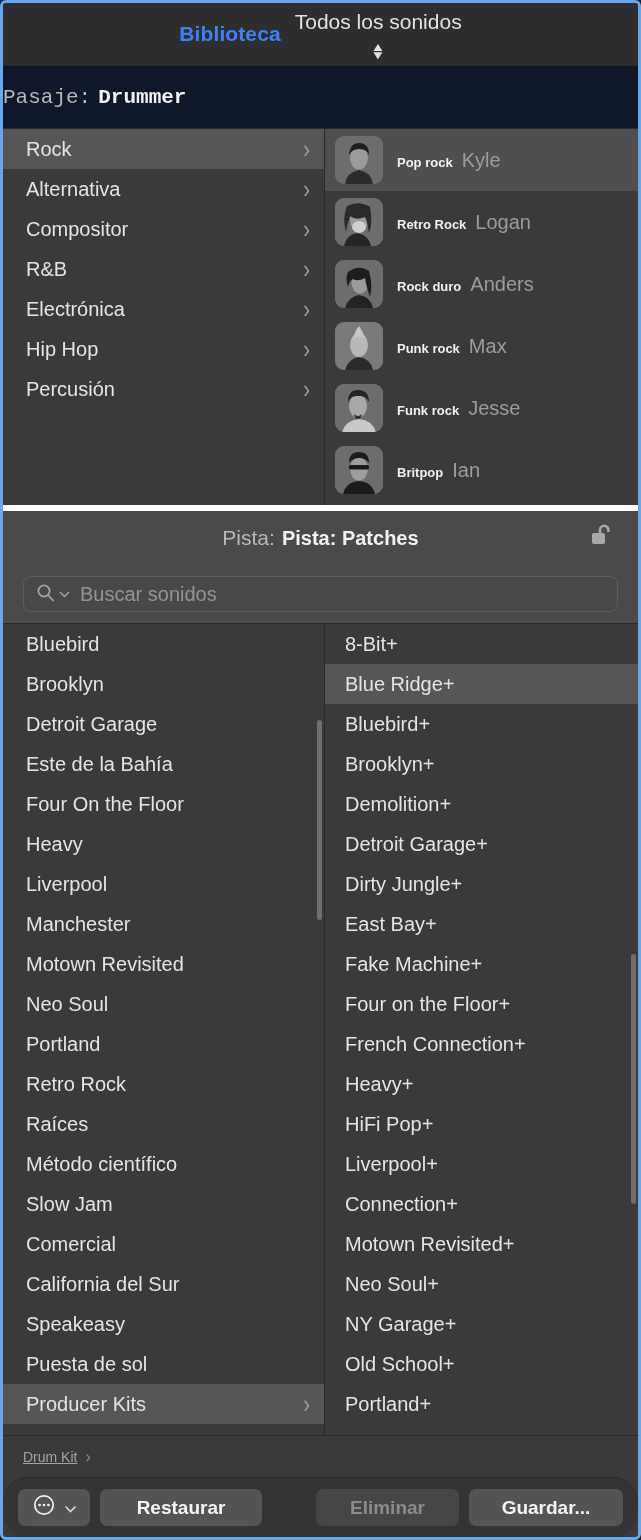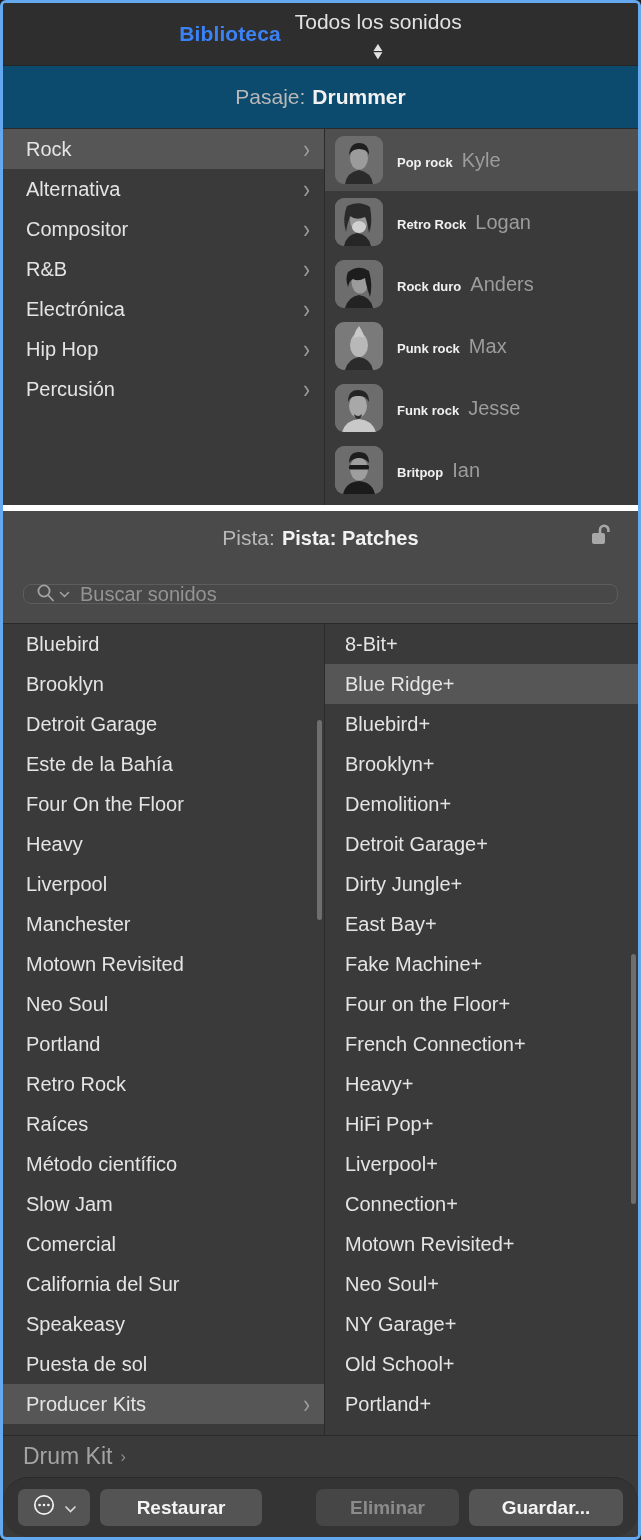--- a/index.html
+++ b/index.html
@@ -38,23 +38,24 @@
     display: inline-flex; flex-direction: column;
     align-items: center; justify-content: center;
     line-height: 6px; font-size: 12px; color: #e2e2e2;
     transform: scaleX(1.25);
   }
   .updown span { display: block; line-height: 8px; }
 
   
   .pasaje-bar {
     height: 63px; flex: 0 0 63px;
-    background: #0c4a6e;
-    display: flex; align-items: center; justify-content: center;
+    background: #0f172a;
+    display: flex; align-items: center; justify-content: flex-start;
     border-bottom: 1px solid #2a2a2a;
+    font-family: Liberation Mono, monospace;
   }
   .pasaje-prefix { font-size: 21px; color: #b8b8b8; }
   .pasaje-value  { font-size: 21px; color: #f2f2f2; font-weight: bold; margin-left: 7px; }
 
   
   .browser { flex: 0 0 376px; display: flex; background: #3a3a3a; }
   .genre-col {
     width: 322px; flex: 0 0 322px;
     background: #3a3a3a;
     border-right: 1px solid #2a2a2a;
@@ -103,21 +104,21 @@
   .lock-icon { position: absolute; right: 25px; top: 50%; transform: translateY(-50%); }
 
   
   .search-wrap {
     height: 58px; flex: 0 0 58px;
     background: #4a4a4a;
     display: flex; align-items: center;
     padding: 0 20px;
   }
   .search-field {
-    flex: 1 1 auto; height: 20px;
+    flex: 1 1 auto; height: 36px;
     background: #484848;
     border: 1px solid #5d5d5d;
     border-radius: 8px;
     display: flex; align-items: center;
     padding: 0 12px; gap: 4px;
   }
   .search-ph { font-size: 20px; color: #949494; margin-left: 6px; }
 
   
   .patch-area {
@@ -149,21 +150,21 @@
   }
 
   
   .breadcrumb-bar {
     height: 42px; flex: 0 0 42px;
     background: #3a3a3a;
     display: flex; align-items: center;
     padding: 0 20px; gap: 8px;
     border-top: 1px solid #2a2a2a;
   }
-  .crumb { font-size: 23px; color: #a3a3a3; }
+  .crumb { font-size: 14px; color: #a3a3a3; text-decoration: underline; }
   .crumb-chev { font-size: 16px; color: #8e8e8e; }
 
   
   .button-bar {
     height: 60px; flex: 0 0 60px;
     background: #343434;
     display: flex; align-items: center;
     padding: 0 15px; gap: 10px;
     border-top: 1px solid #2a2a2a;
     border-radius: 25px;

